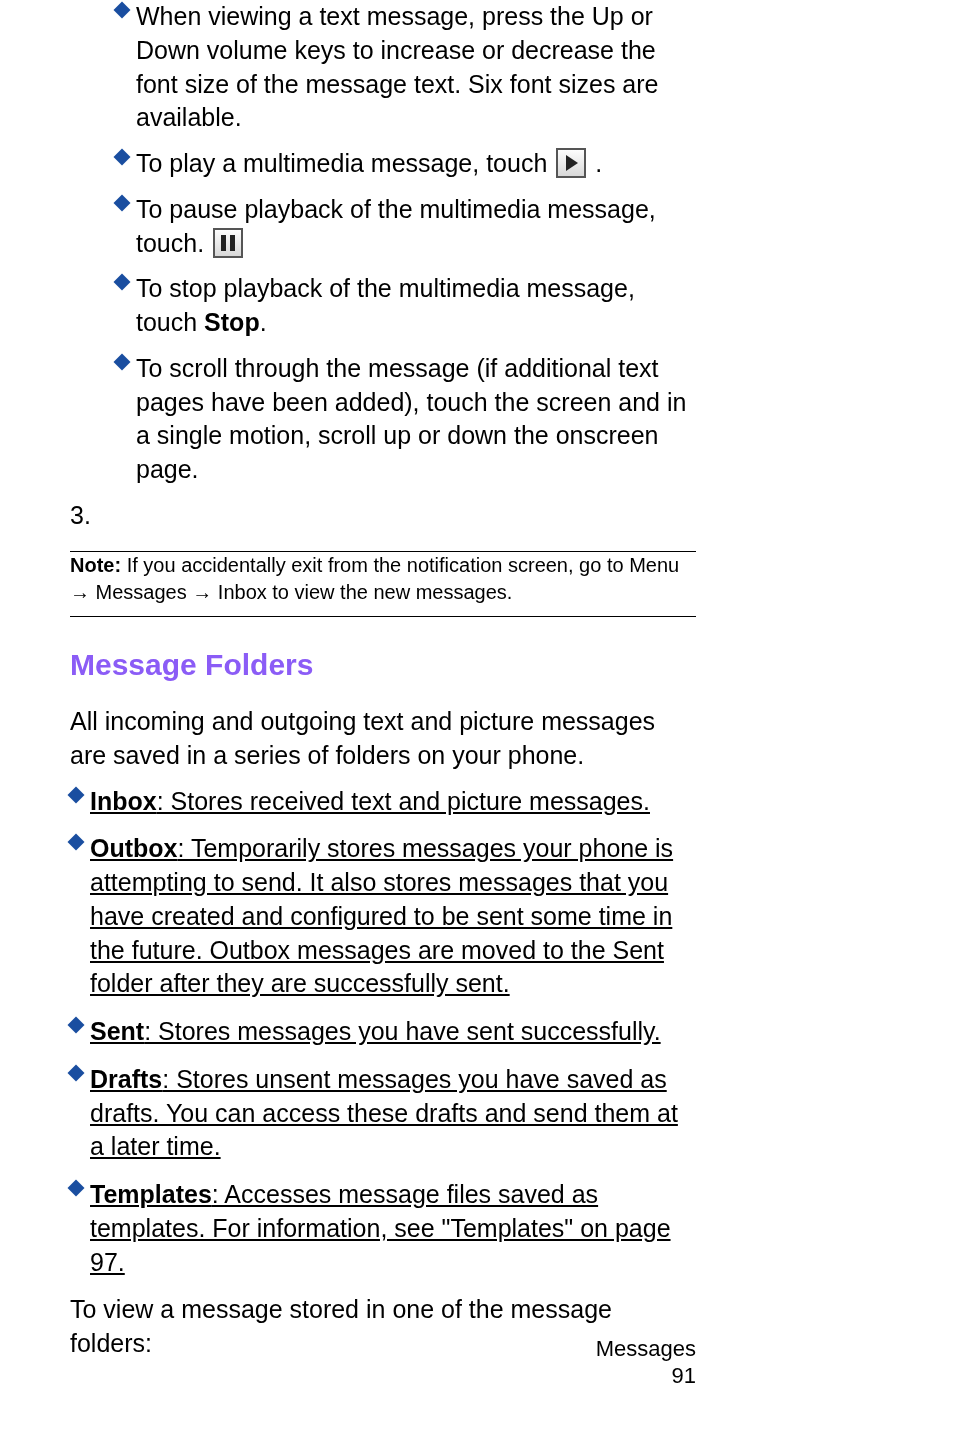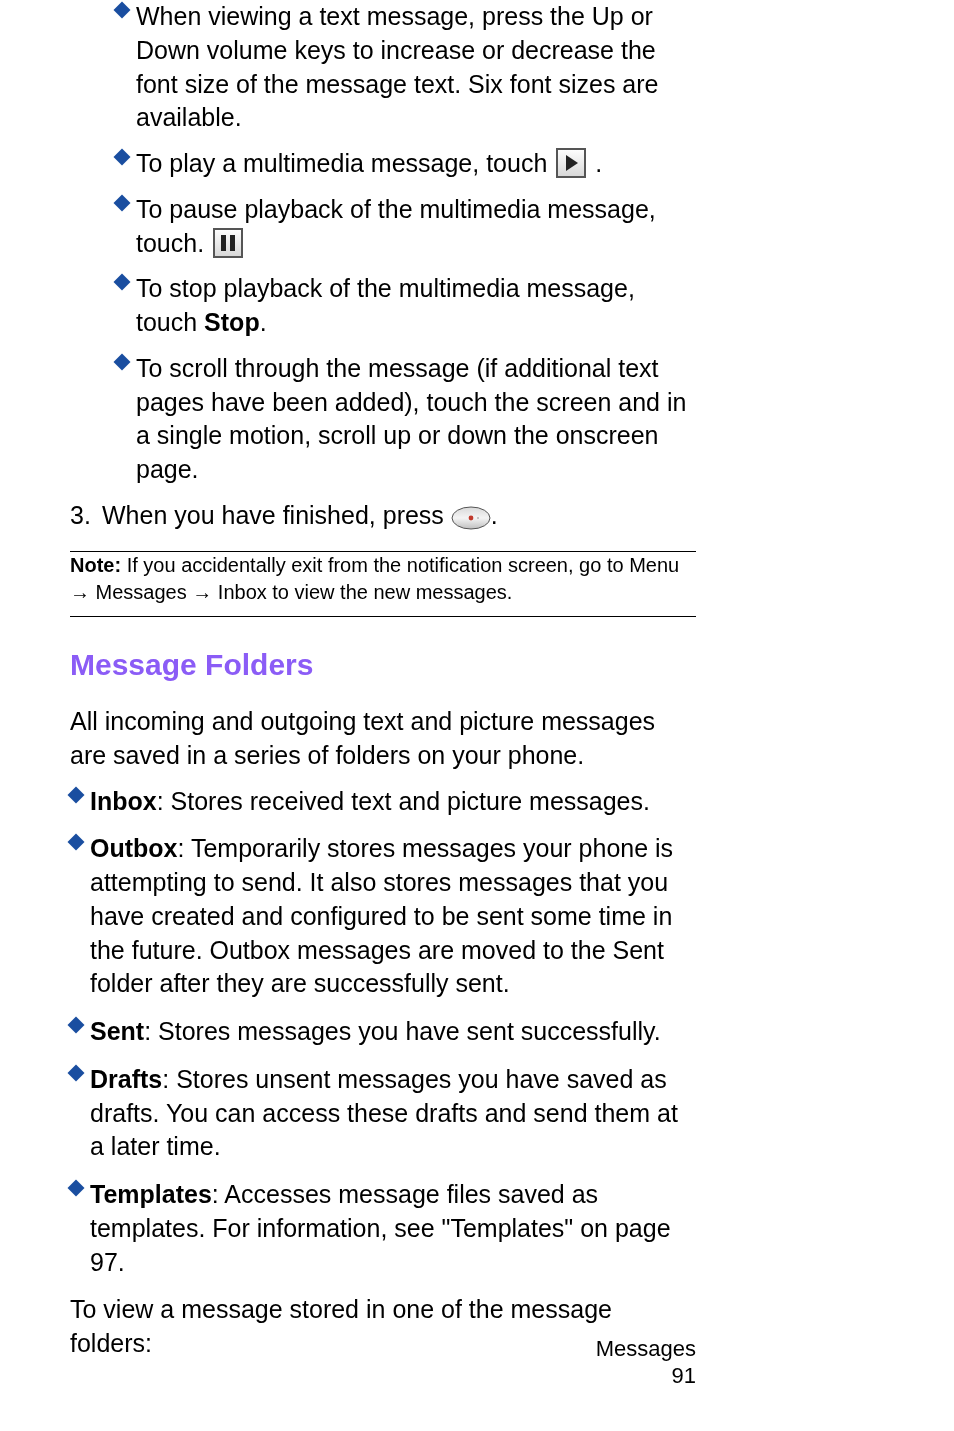--- a/index.html
+++ b/index.html
@@ -65,20 +65,21 @@
   .body-p {
     font-size: 25px;
     line-height: 1.35;
     margin: 0 0 12px 0;
   }
   .top-bullets .item {
     display: flex;
     margin-bottom: 14px;
     font-size: 25px;
     line-height: 1.35;
+    text-decoration: underline;
   }
   .top-bullets .item .diamond {
     flex: 0 0 auto;
     margin-top: 4px;
     margin-right: 8px;
   }
   .top-bullets .item .text {
     flex: 1 1 auto;
   }
   .strong { font-weight: bold; }
@@ -184,37 +185,20 @@
 
       <div class="item">
         <span class="diamond"></span>
         <span class="text">To scroll through the message (if additional text pages have been added), touch the screen and in a single motion, scroll up or down the onscreen page.</span>
       </div>
 
     </div>
 
     <div class="numlist">
       <div class="num">3.</div>
-      <div>
-        <span>When you have finished, press </span>
-        <span class="end-key">
-          <svg width="40" height="24" viewBox="0 0 40 24">
-            <defs>
-              <linearGradient id="g1" x1="0" y1="0" x2="0" y2="1">
-                <stop offset="0" stop-color="#d9d9d9"></stop>
-                <stop offset="0.5" stop-color="#f4f4f4"></stop>
-                <stop offset="1" stop-color="#bfbfbf"></stop>
-              </linearGradient>
-            </defs>
-            <ellipse cx="20" cy="12" rx="19" ry="11" fill="url(#g1)" stroke="#555" stroke-width="1"></ellipse>
-            <circle cx="20" cy="12" r="2.4" fill="#c0392b"></circle>
-            <circle cx="27" cy="12" r="0.8" fill="#888"></circle>
-          </svg>
-        </span><span>.</span>
-      </div>
     </div>
 
     <hr class="hr">
     <div class="note">
       <span class="note-label">Note:</span><span> If you accidentally exit from the notification screen, go to Menu </span><span class="arrow">→</span><span> Messages </span><span class="arrow">→</span><span> Inbox to view the new messages.</span>
     </div>
     <hr class="hr">
 
     <h2 class="section-title">Message Folders</h2>
 

